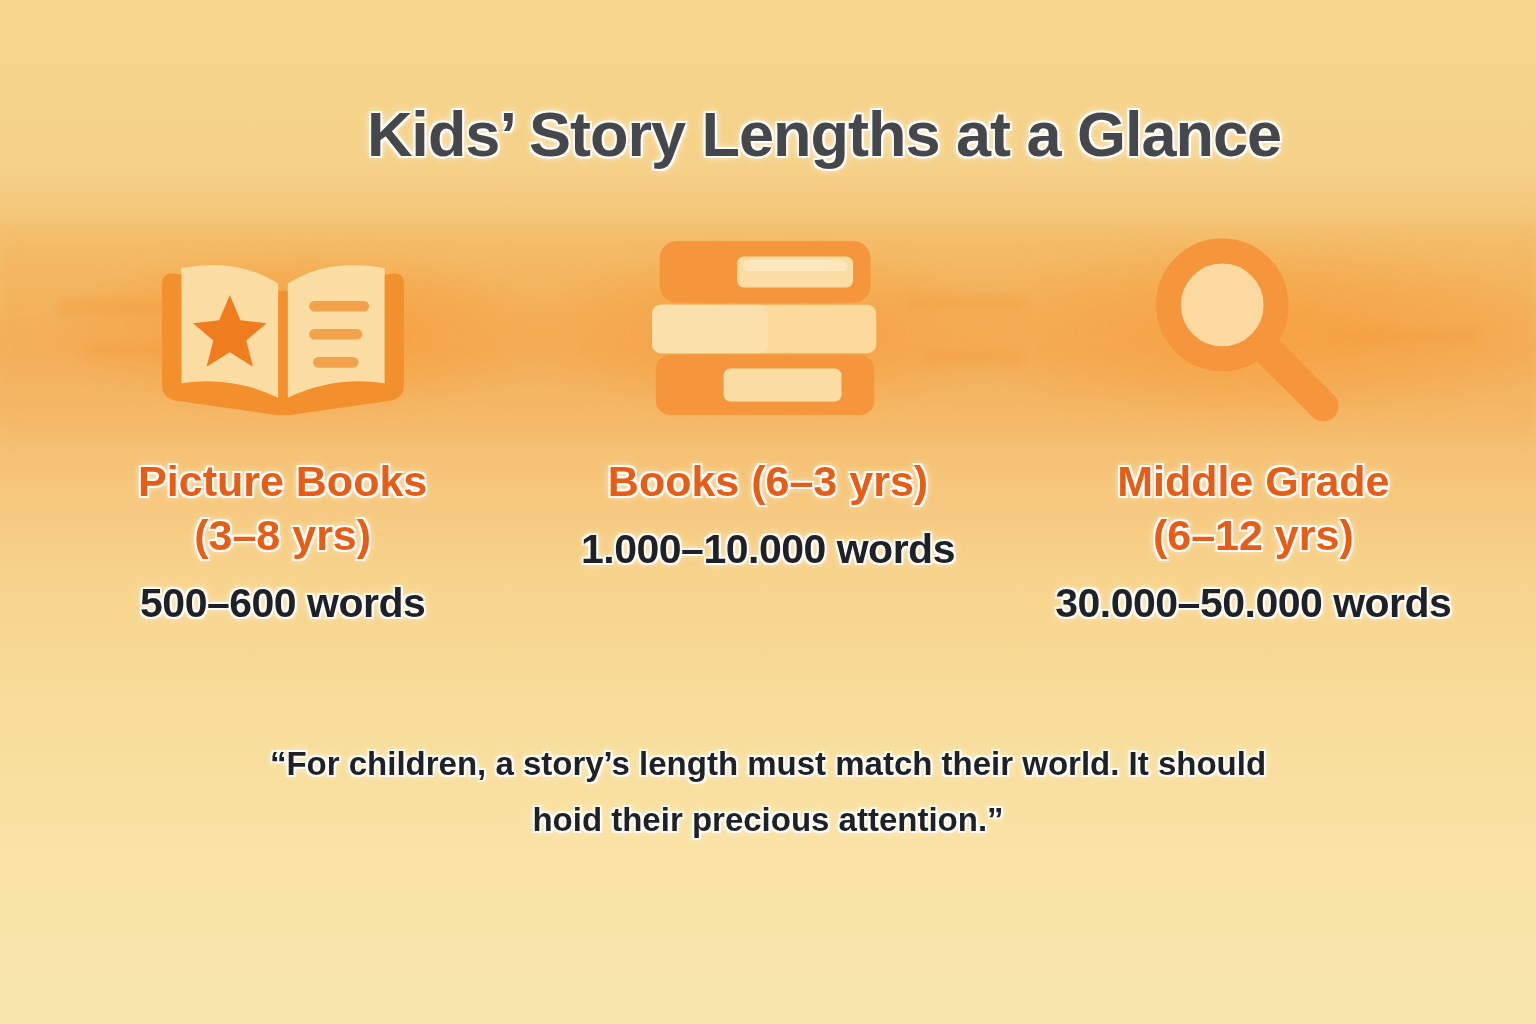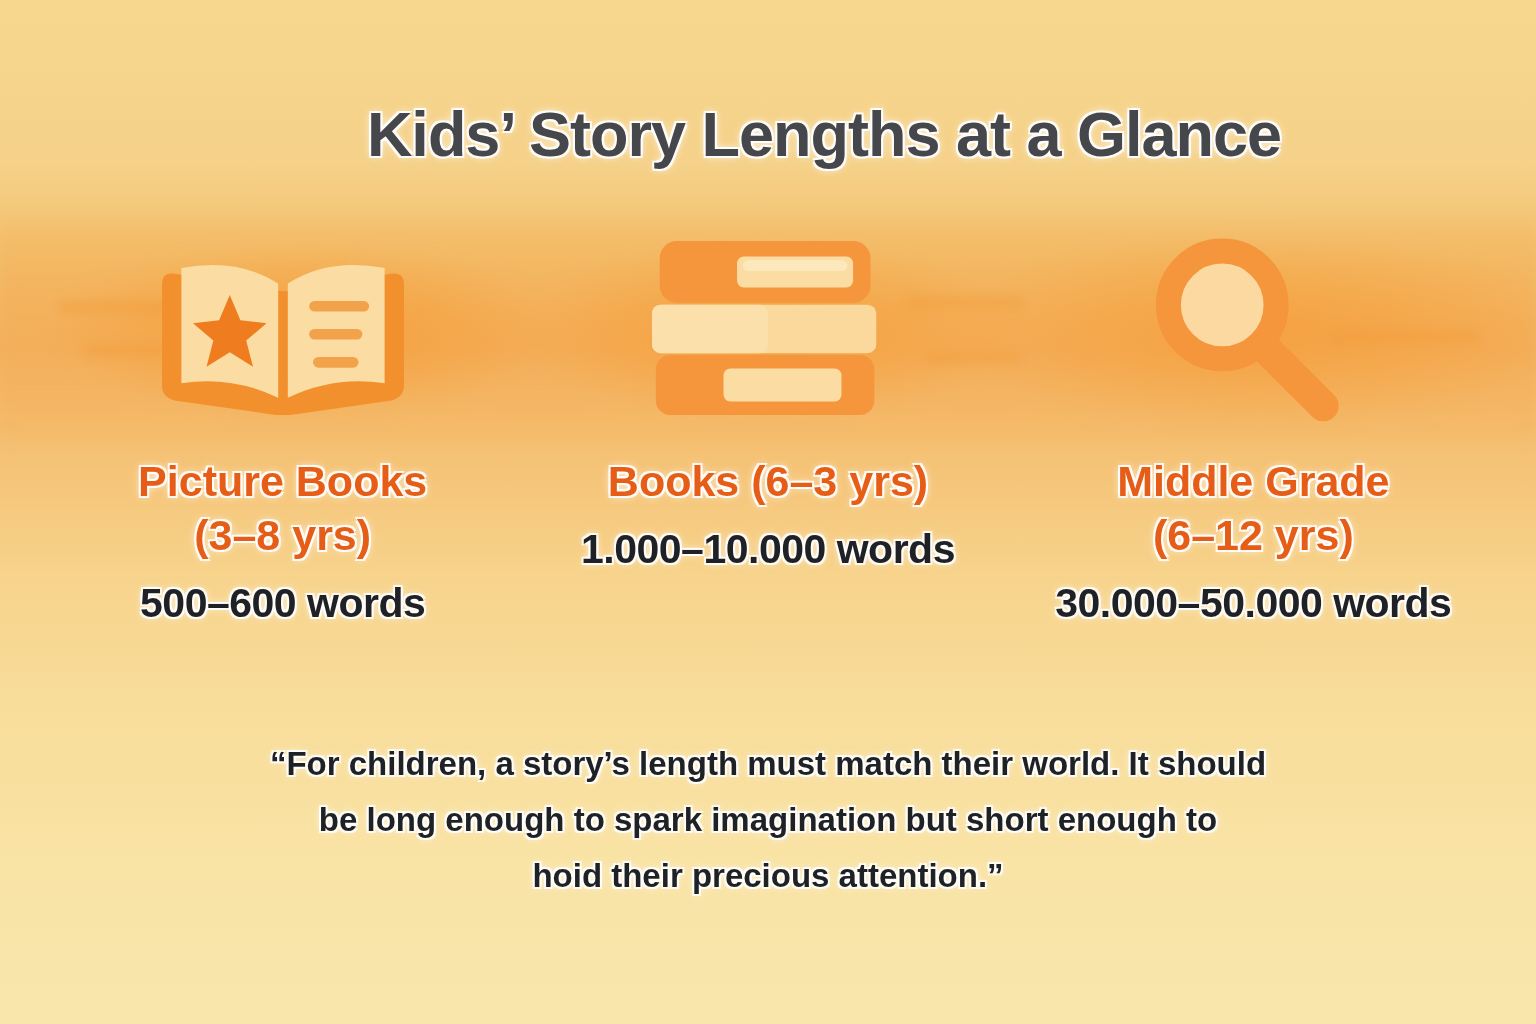--- a/index.html
+++ b/index.html
@@ -176,17 +176,16 @@
         <div>Middle Grade</div>
         <div>(6–12 yrs)</div>
       </div>
       <div class="col-words">30.000–50.000 words</div>
     </div>
 
   </div>
 
   <div class="quote">
     <div>“For children, a story’s length must match their world. It should</div>
-    <div>be long enough to spark imagination but short enough to</div>
     <div>hoid their precious attention.”</div>
   </div>
 
 </div>
 
 </body></html>

